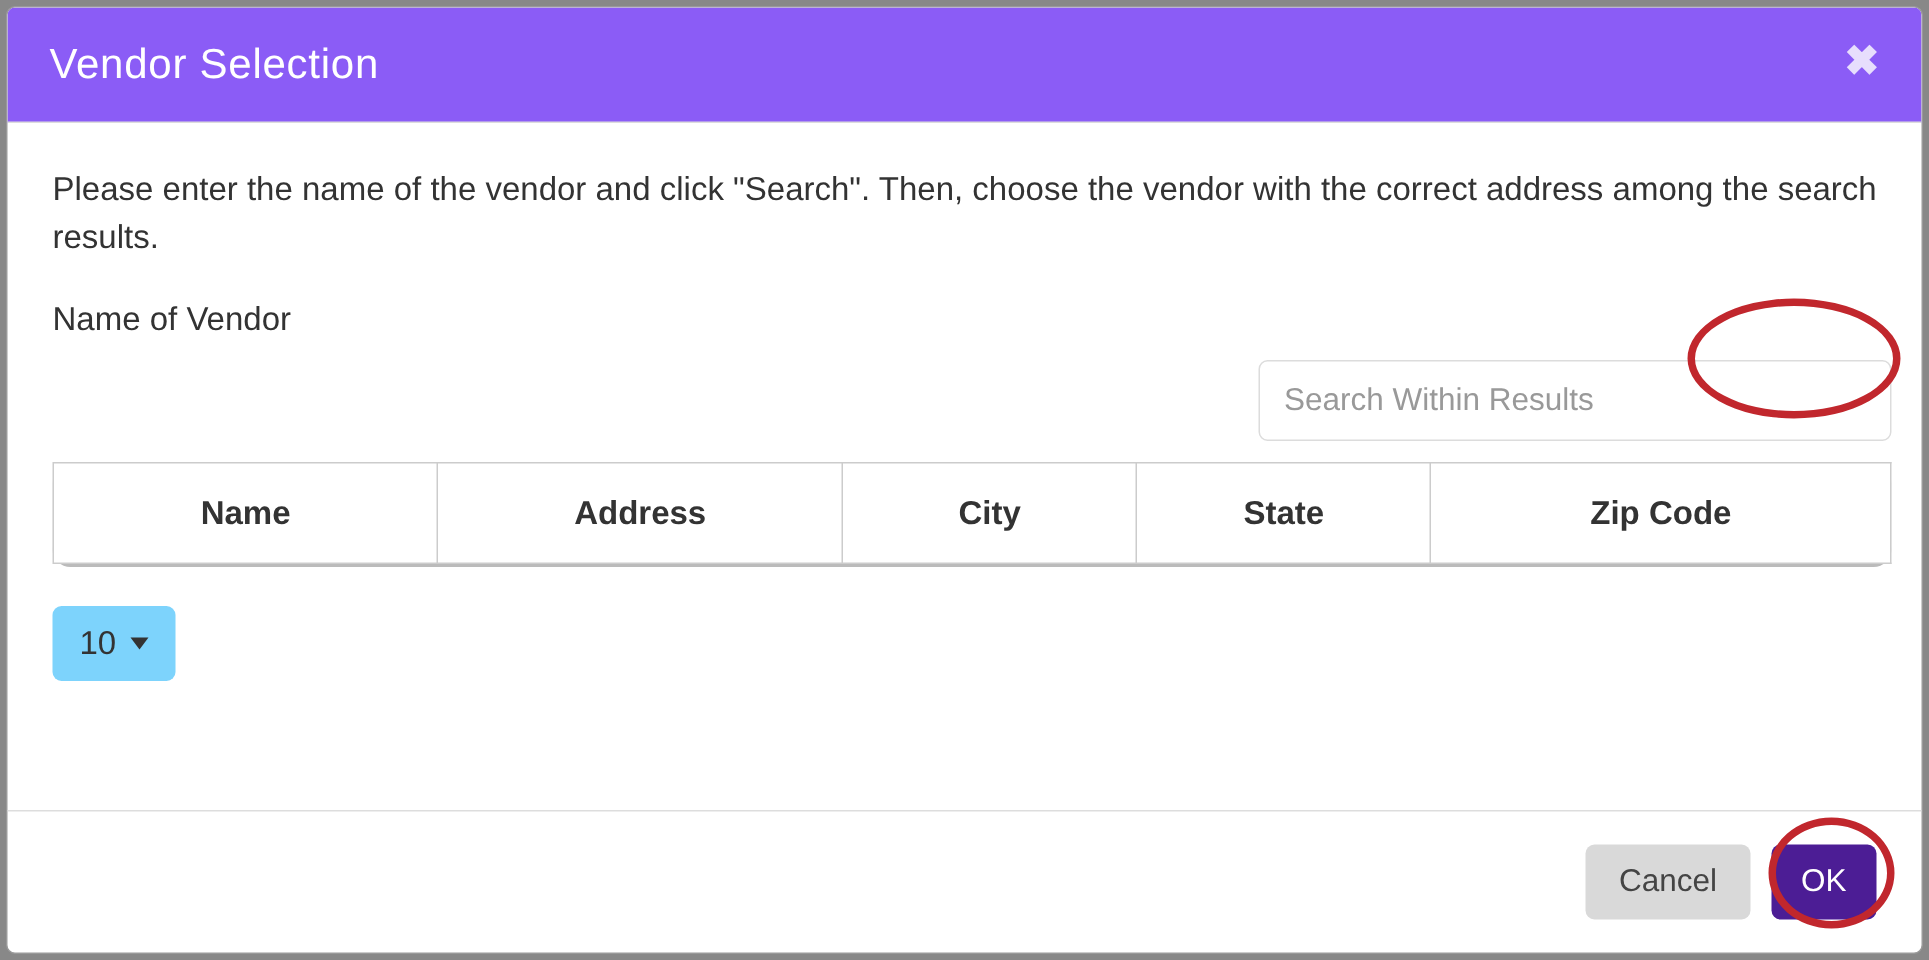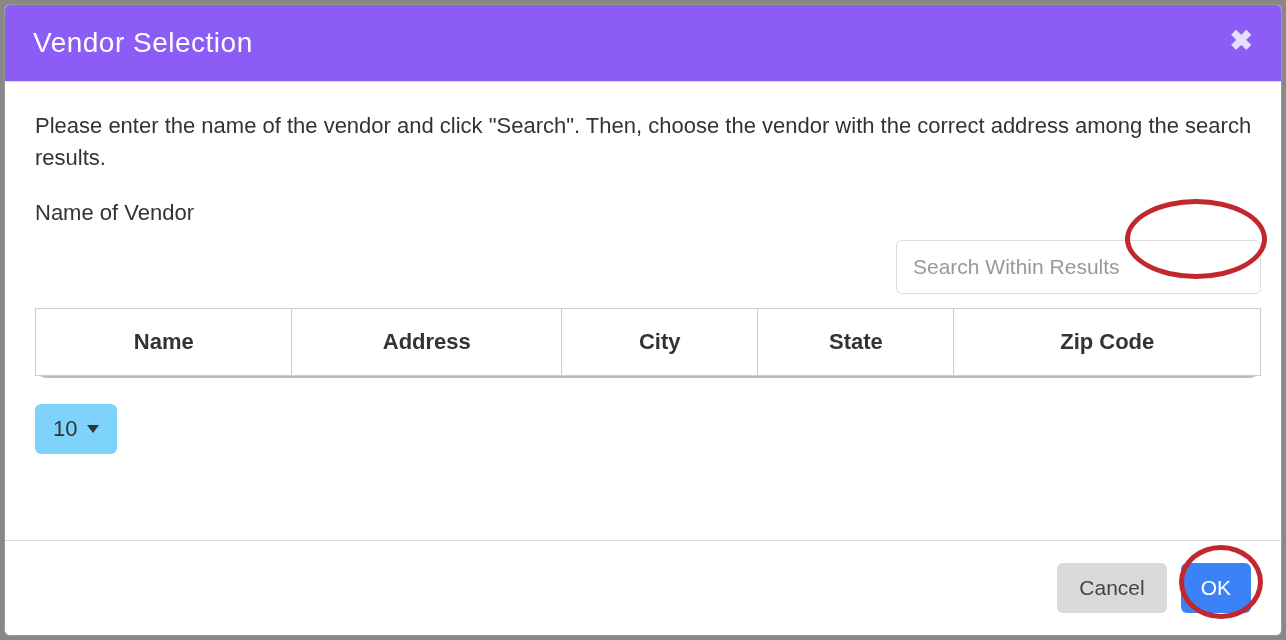--- a/index.html
+++ b/index.html
@@ -112,21 +112,21 @@
     height: 74px;
     right: 18px;
     bottom: 16px;
   }
   .within-row {
     display: flex;
     justify-content: flex-end;
     margin-bottom: 14px;
   }
   .within-input {
-    width: 365px;
+    width: 422px;
     height: 54px;
     border: 1px solid #dcdcdc;
     border-radius: 6px;
     padding: 0 16px;
     font-size: 21px;
     color: #555;
     outline: none;
   }
   .within-input::placeholder { color: #999; }
   .results-table {
@@ -190,21 +190,21 @@
     border: none;
     border-radius: 6px;
     font-size: 21px;
     cursor: pointer;
   }
   .btn-cancel {
     background: #d9d9d9;
     color: #444;
   }
   .btn-ok {
-    background: #3b82f6;
+    background: #4c1d95;
     color: #fff;
     padding: 0 20px;
   }
 </style>
 </head>
 <body>
 
 <div class="modal">
 
   <div class="modal-header">

